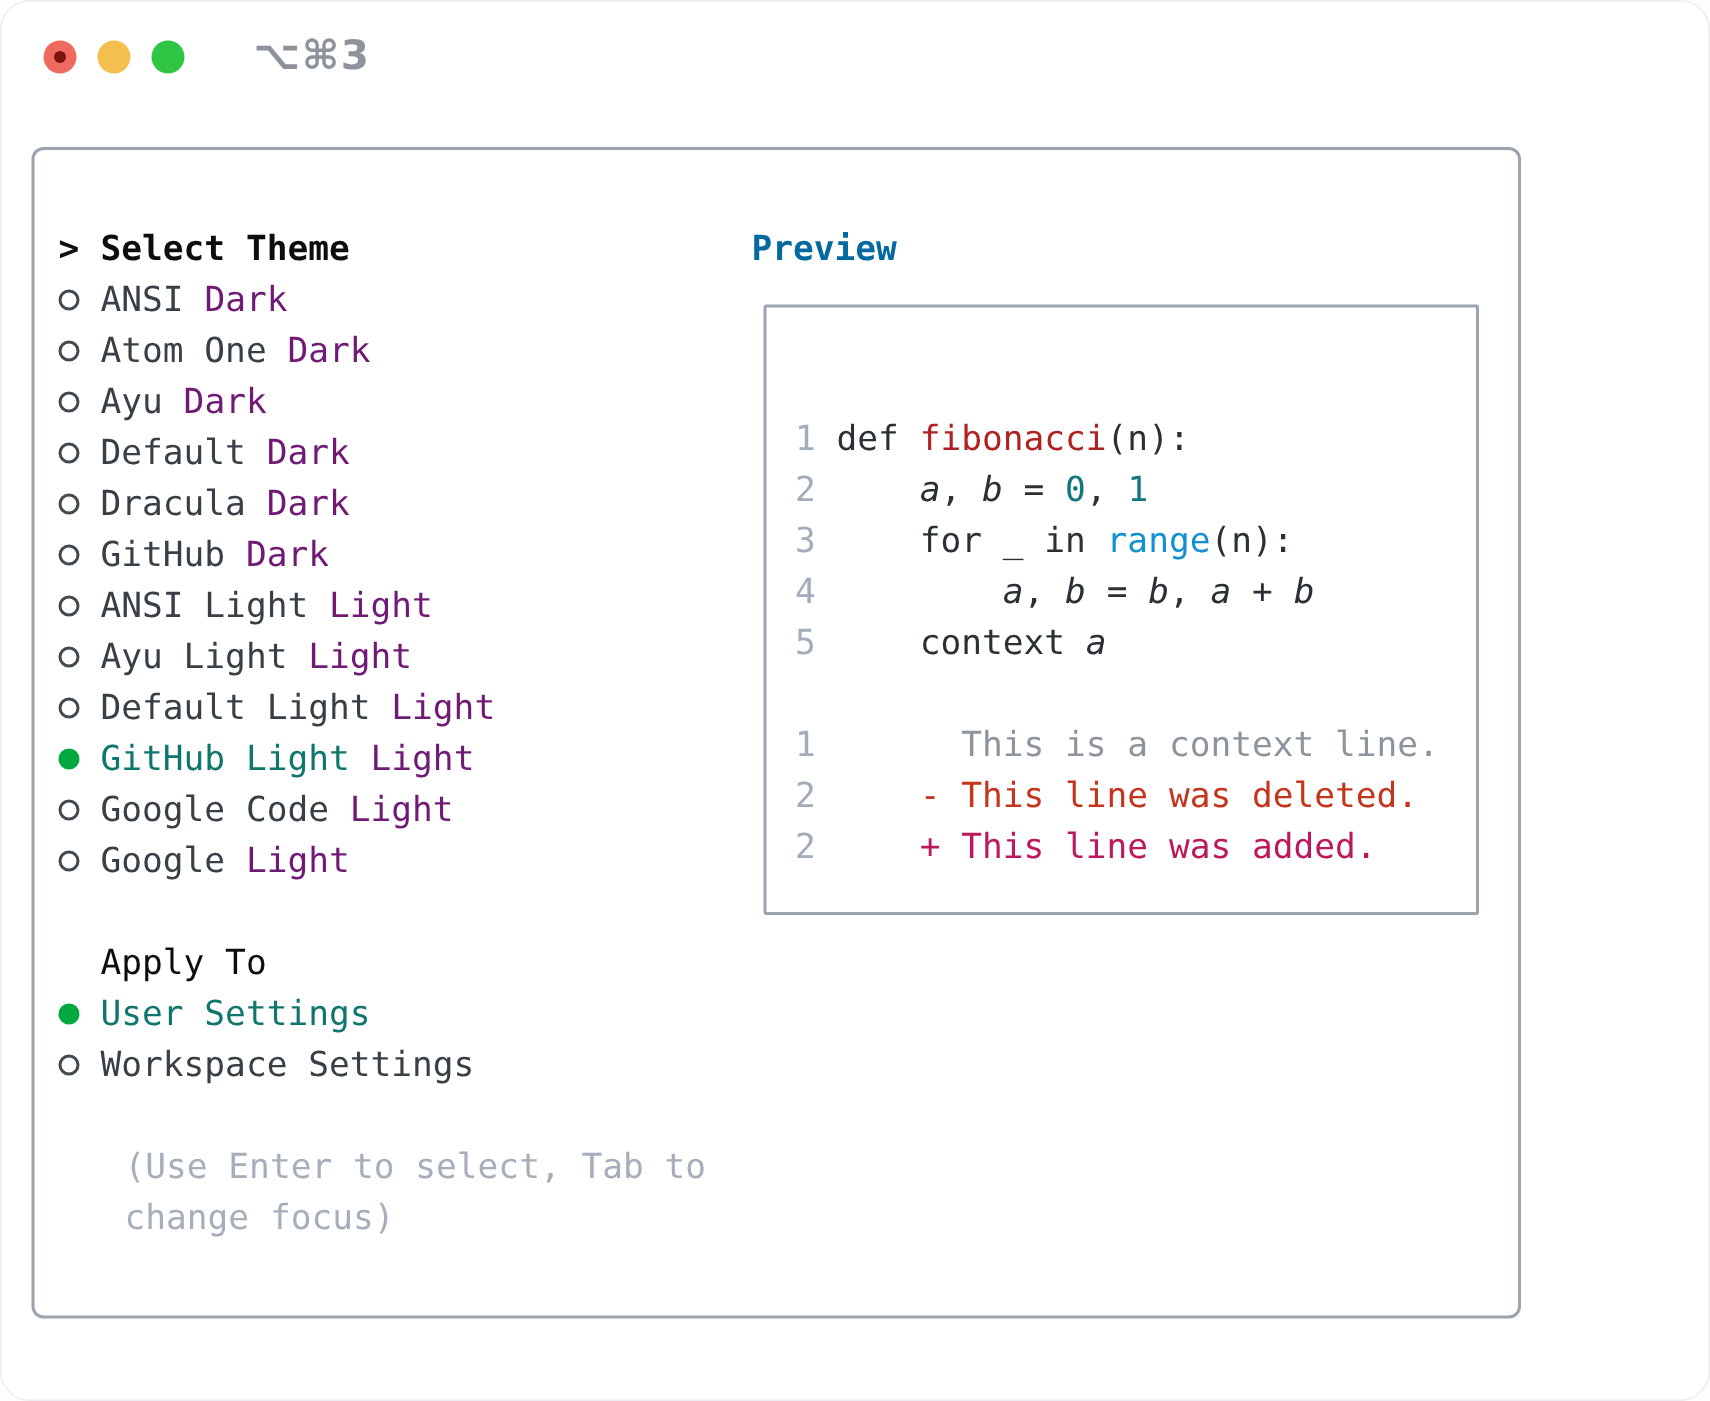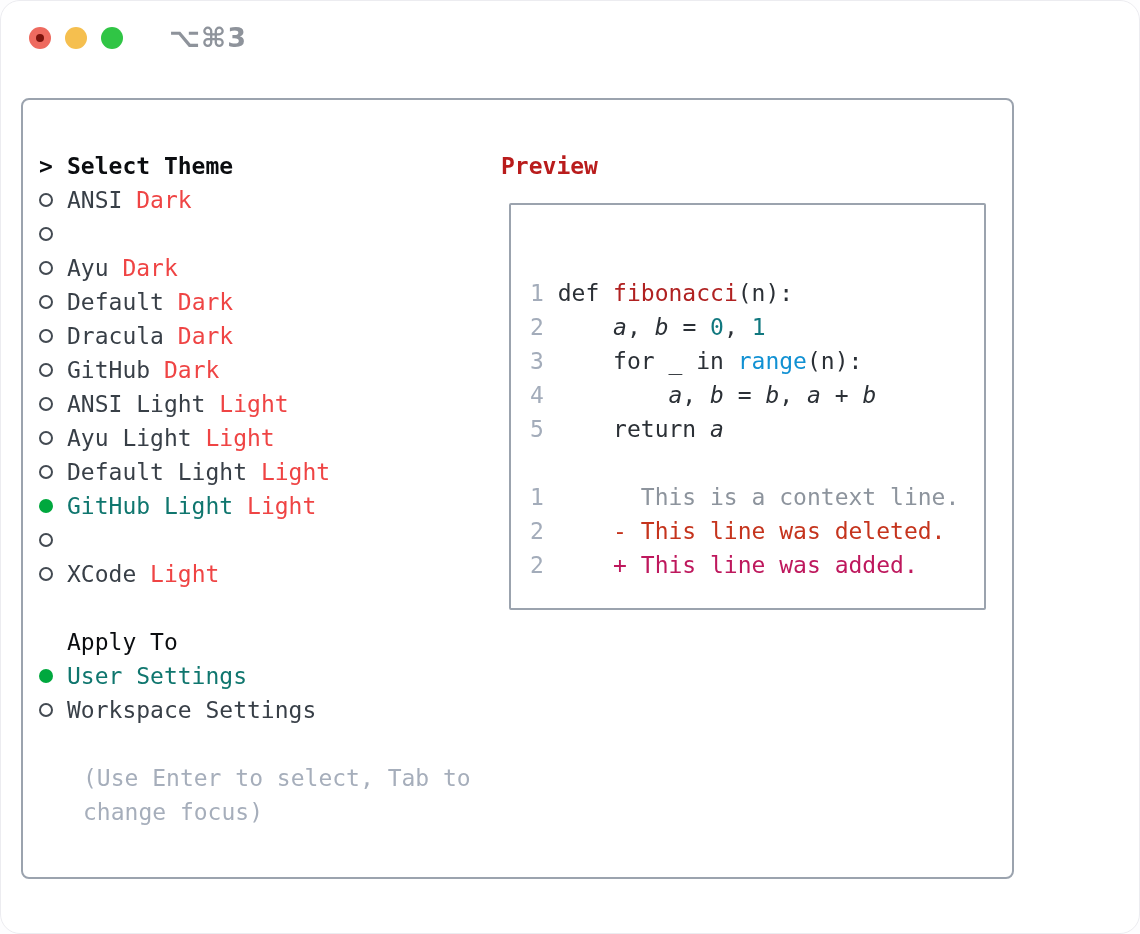--- a/index.html
+++ b/index.html
@@ -22,27 +22,27 @@
     border:2px solid #9ba3ae; border-radius:8px; background:#fff; }
   
   .theme-list { position:absolute; left:38px; top:148px; }
   .row { display:flex; align-items:center; height:34px; font-size:23px; line-height:34px; }
   .marker-col { width:28px; flex:0 0 28px; display:flex; align-items:center; }
   .caret { font-weight:bold; color:#0b0d10; font-size:23px; }
   .radio { width:14px; height:14px; border-radius:50%; border:2px solid #434a52; }
   .radio.sel { border:none; background:#00a83e; }
   .t-name { color:#383f47; white-space:pre; }
   .t-name.sel { color:#0f766e; }
-  .t-tag { color:#ef4444; white-space:pre; }
+  .t-tag { color:#701a75; white-space:pre; }
   .head-label { font-weight:bold; color:#0b0d10; white-space:pre; }
   .apply-block { position:absolute; left:38px; top:624px; }
   .apply-label-row { padding-left:28px; }
   .hint { position:absolute; left:38px; top:760px; font-size:23px; line-height:34px; color:#a6aebb; white-space:pre;margin-left:44px; }
   
-  .preview-label { position:absolute; left:500px; top:148px; font-size:23px; line-height:34px; font-weight:bold; color:#b91c1c; }
+  .preview-label { position:absolute; left:500px; top:148px; font-size:23px; line-height:34px; font-weight:bold; color:#0369a1; }
   .preview-box { position:absolute; left:508px; top:202px; width:477px; height:407px;
     border:2px solid #9ba3ae; border-radius:2px; background:#fff; padding:71px 0 0 19px; overflow:hidden; }
   .code-line { height:34px; font-size:23px; line-height:34px; white-space:pre; }
   .lineno { color:#a3acba; display:inline-block; }
   .seg-p   { color:#2b3036; }
   .seg-fn  { color:#b02121; }
   .seg-nm  { color:#11787f; }
   .seg-bi  { color:#1191d3; }
   .seg-v   { color:#2b3036; font-style:italic; }
   .seg-ctx { color:#8d949d; }
@@ -74,20 +74,21 @@
   <div class="row">
         <span class="marker-col">
           <span class="radio"></span>
         </span>
         <span><span class="t-name">ANSI</span> <span class="t-tag">Dark</span></span>
       </div>
       <div class="row">
         <span class="marker-col">
           <span class="radio"></span>
         </span>
+        <span><span class="t-name">Atom One</span> <span class="t-tag">Dark</span></span>
       </div>
       <div class="row">
         <span class="marker-col">
           <span class="radio"></span>
         </span>
         <span><span class="t-name">Ayu</span> <span class="t-tag">Dark</span></span>
       </div>
       <div class="row">
         <span class="marker-col">
           <span class="radio"></span>
@@ -127,26 +128,27 @@
       <div class="row">
         <span class="marker-col">
           <span class="radio sel"></span>
         </span>
         <span><span class="t-name sel">GitHub Light</span> <span class="t-tag">Light</span></span>
       </div>
       <div class="row">
         <span class="marker-col">
           <span class="radio"></span>
         </span>
+        <span><span class="t-name">Google Code</span> <span class="t-tag">Light</span></span>
       </div>
       <div class="row">
         <span class="marker-col">
           <span class="radio"></span>
         </span>
-        <span><span class="t-name">XCode</span> <span class="t-tag">Light</span></span>
+        <span><span class="t-name">Google</span> <span class="t-tag">Light</span></span>
       </div>
     </div>
 
   <div class="apply-block">
     <div class="row apply-label-row">
       <span class="head-label" style="font-weight:normal; color:#0b0d10;">Apply To</span>
     </div>
 
   <div class="row">
         <span class="marker-col">
@@ -165,20 +167,20 @@
   <div class="hint"><div>(Use Enter to select, Tab to</div><div>change focus)</div></div>
 
   <div class="preview-label">Preview</div>
 
   <div class="preview-box">
 
   <div class="code-line"><span class="lineno">1</span><span class="seg-p"> def </span><span class="seg-fn">fibonacci</span><span class="seg-p">(n):</span></div>
       <div class="code-line"><span class="lineno">2</span><span class="seg-p">     </span><span class="seg-v">a</span><span class="seg-p">, </span><span class="seg-v">b</span><span class="seg-p"> = </span><span class="seg-nm">0</span><span class="seg-p">, </span><span class="seg-nm">1</span></div>
       <div class="code-line"><span class="lineno">3</span><span class="seg-p">     for _ in </span><span class="seg-bi">range</span><span class="seg-p">(n):</span></div>
       <div class="code-line"><span class="lineno">4</span><span class="seg-p">         </span><span class="seg-v">a</span><span class="seg-p">, </span><span class="seg-v">b</span><span class="seg-p"> = </span><span class="seg-v">b</span><span class="seg-p">, </span><span class="seg-v">a</span><span class="seg-p"> + </span><span class="seg-v">b</span></div>
-      <div class="code-line"><span class="lineno">5</span><span class="seg-p">     return </span><span class="seg-v">a</span></div>
+      <div class="code-line"><span class="lineno">5</span><span class="seg-p">     context </span><span class="seg-v">a</span></div>
       <div class="code-line"><span class="lineno"></span></div>
       <div class="code-line"><span class="lineno">1</span><span class="seg-ctx">       This is a context line.</span></div>
       <div class="code-line"><span class="lineno">2</span><span class="seg-del">     - This line was deleted.</span></div>
       <div class="code-line"><span class="lineno">2</span><span class="seg-add">     + This line was added.</span></div>
     </div>
 
 </div>
 
 </body></html>

